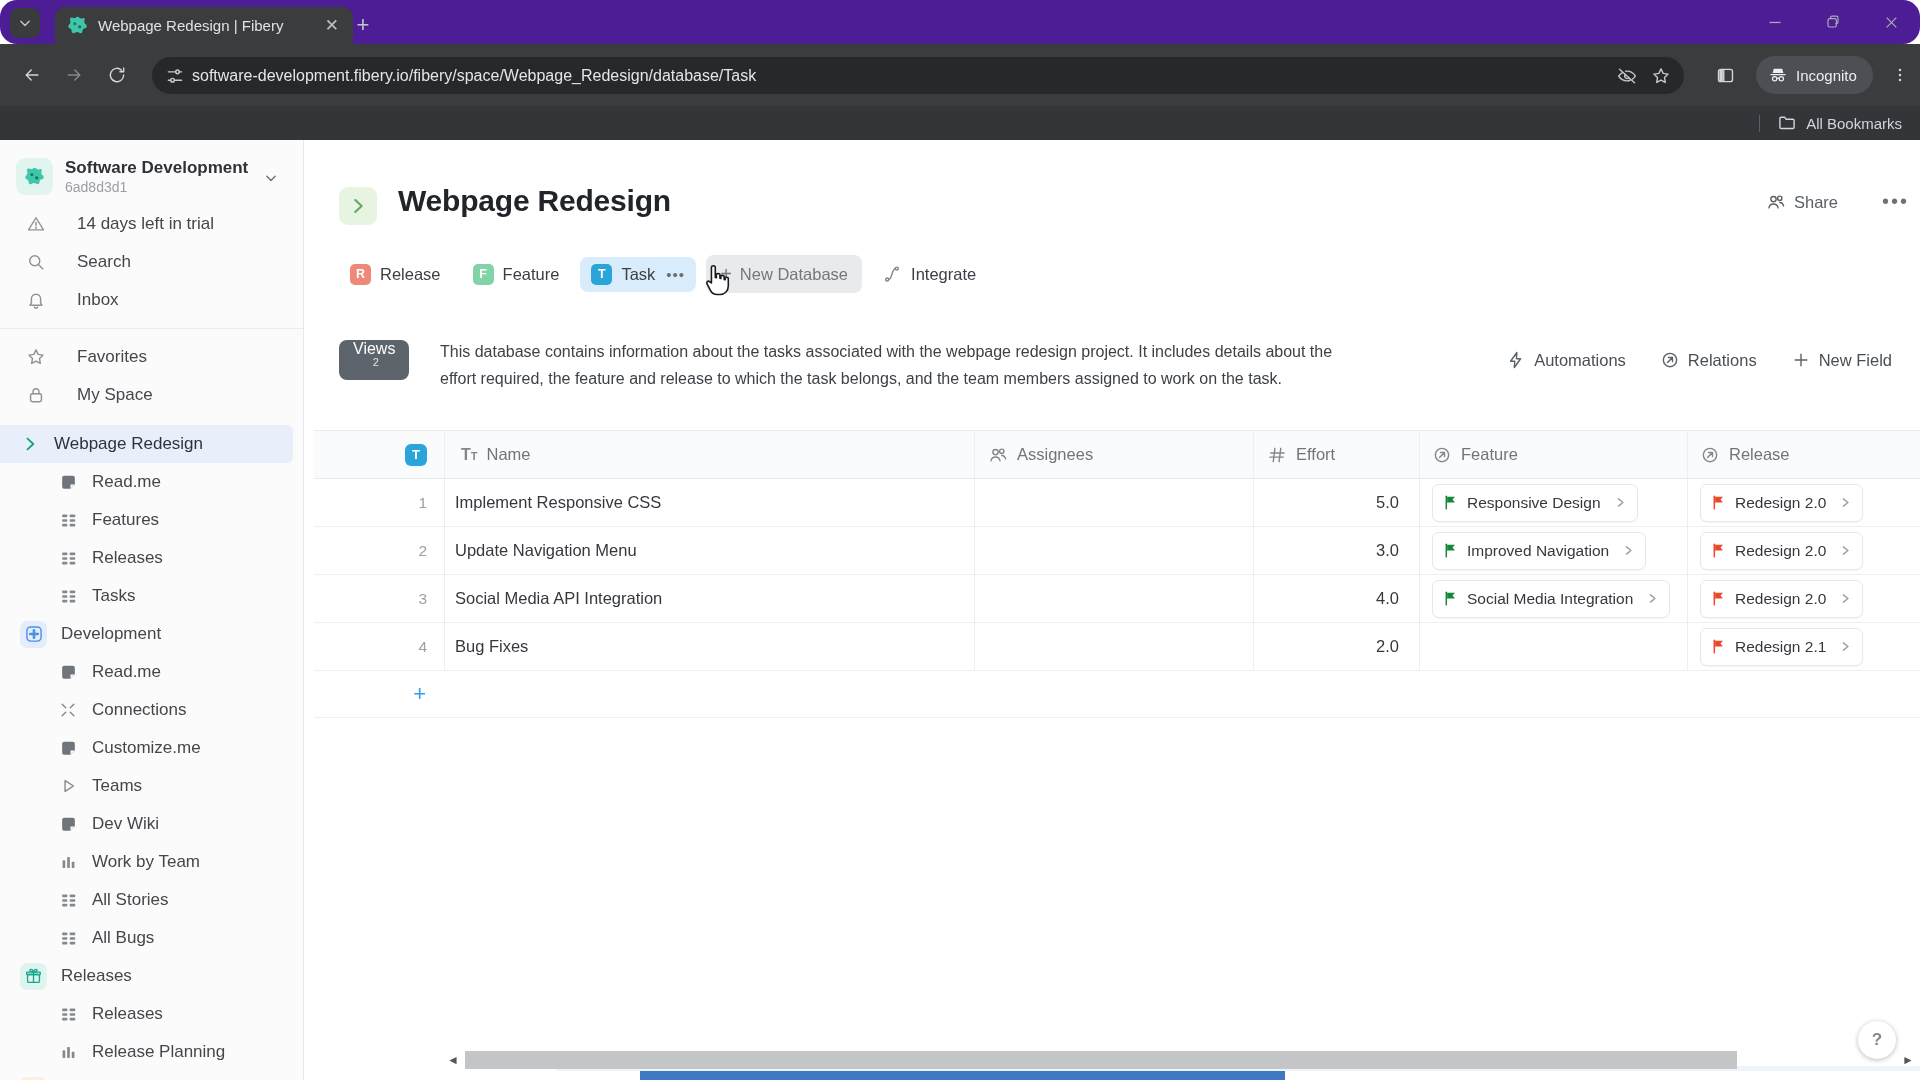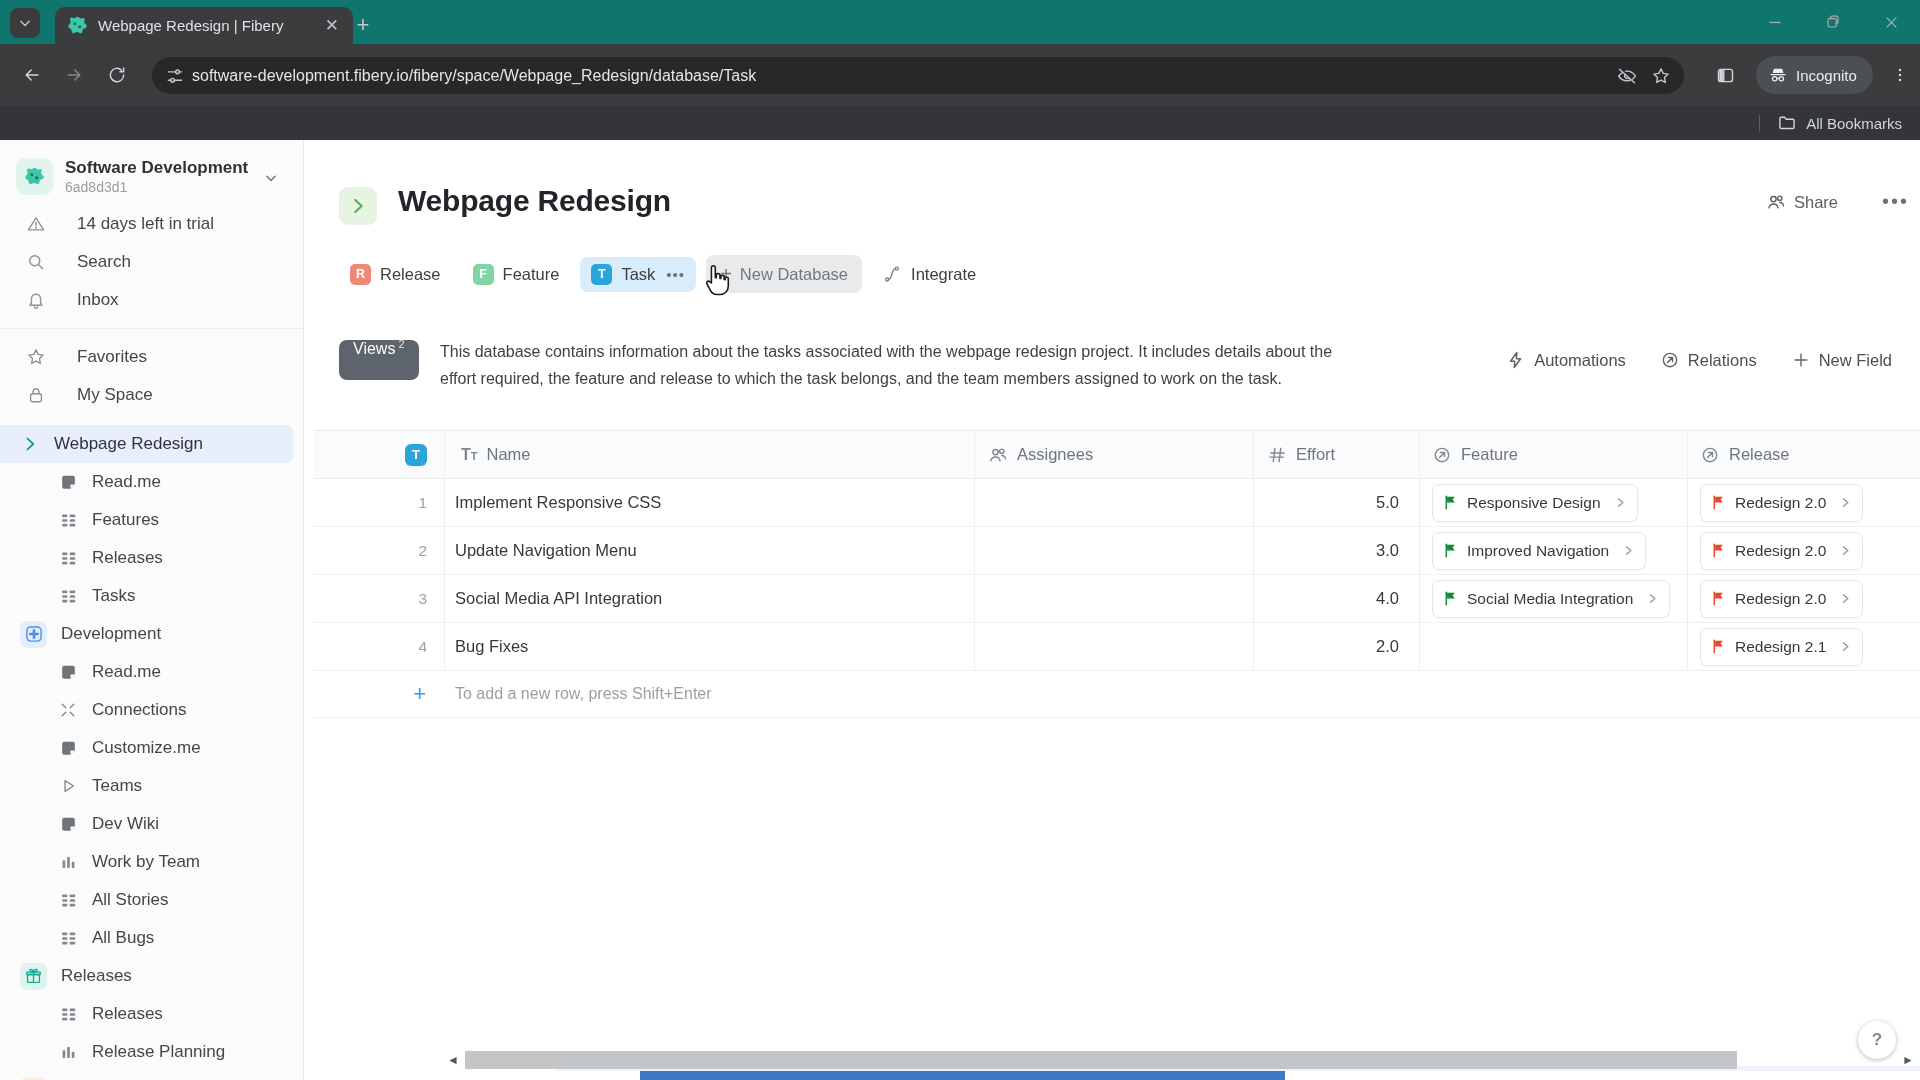--- a/index.html
+++ b/index.html
@@ -1,21 +1,21 @@
 <!DOCTYPE html>
 <html><head>
 <meta charset="utf-8">
 <style>
   html,body{margin:0;padding:0;background:#555;}
   .screen{position:relative;width:1920px;height:1080px;overflow:hidden;background:#fff;
           font-family:"Liberation Sans",sans-serif;-webkit-font-smoothing:antialiased;}
   svg{display:block;}
 
   
-  .tabstrip{position:absolute;left:0;top:0;width:1920px;height:44px;background:#0f766e;}
+  .tabstrip{position:absolute;left:0;top:0;width:1920px;height:44px;background:#4c1d95;border-radius:17px;}
   .tab-search{position:absolute;left:10px;top:8px;width:30px;height:30px;border-radius:8px;background:#3a3b3d;
               display:flex;align-items:center;justify-content:center;color:#c3c6ca;}
   .tab{position:absolute;left:55px;top:7px;width:276px;height:37px;background:#3b3c3e;border-radius:10px 10px 0 0;
        display:flex;align-items:center;gap:10px;padding:0 10px 0 12px;color:#dfe1e5;font-size:15px;}
   .tab-title{flex:1;white-space:nowrap;overflow:hidden;}
   .tab-close{color:#bcc0c4;font-size:17px;line-height:1;padding:2px 4px;border-radius:50%;}
   .newtab{position:absolute;left:348px;top:10px;width:30px;height:30px;display:flex;align-items:center;justify-content:center;
           color:#c3c6ca;font-size:22px;font-weight:400;}
   .win-controls{position:absolute;right:0;top:0;height:44px;display:flex;align-items:center;color:#a9adb2;}
   .win-btn{width:58px;height:44px;display:flex;align-items:center;justify-content:center;}
@@ -63,21 +63,21 @@
   .db-tab{display:flex;align-items:center;gap:9px;padding:7px 11px;border-radius:8px;font-size:16.5px;color:#3b4046;}
   .db-tab.selected{background:#d9ecfb;}
   .db-badge{width:21px;height:21px;border-radius:5px;color:#fff;font-size:12.5px;font-weight:700;
             display:flex;align-items:center;justify-content:center;}
   .db-dots{color:#6b7076;font-size:15px;margin-left:2px;letter-spacing:1px;}
   .ghost-btn{display:flex;align-items:center;gap:8px;padding:9px 14px;border-radius:8px;background:#e8eaec;
              color:#73787d;font-size:16.5px;}
   .integrate{display:flex;align-items:center;gap:9px;padding:7px 10px;font-size:16.5px;color:#3b4046;}
 
   .views-pill{position:absolute;left:35px;top:200px;height:40px;padding:0 14px;border-radius:8px;background:#5d646b;
-              color:#fff;font-size:16px;display:flex;align-items:flex-start;}
+              color:#fff;font-size:16px;display:flex;align-items:center;flex-direction:column;}
   .views-pill sup{font-size:11px;margin-left:3px;transform:translateY(-2px);color:#e3e6e9;}
   .descr{position:absolute;left:136px;top:198px;width:1000px;font-size:16px;line-height:27px;color:#3d4248;}
   .right-actions{position:absolute;right:28px;top:200px;height:40px;display:flex;align-items:center;gap:34px;}
   .r-act{display:flex;align-items:center;gap:8px;font-size:16.5px;color:#4a4f55;}
   .r-act .ic{color:#5d6268;}
 
   
   .table{position:absolute;left:10px;top:290px;width:1606px;}
   .trow{display:grid;grid-template-columns:131px 530px 279px 166px 268px 1fr;}
   .trow>div{display:flex;align-items:center;border-right:1px solid #eceef0;min-height:47px;}
@@ -764,21 +764,20 @@
                 <span class="chev">
                   <svg viewBox="0 0 16 16" width="13" height="13" fill="none" stroke="currentColor" stroke-width="1.8" stroke-linecap="round" stroke-linejoin="round">
                     <path d="M5.5 3.5L11 8l-5.5 4.5"></path>
                   </svg>
                 </span>
               </span>
             </div>
           </div>
           <div class="addrow">
             <div class="plus">+</div>
-            <div class="hint">To add a new row, press Shift+Enter</div>
           </div>
         </div>
     </div>
   </div>
 
   <div class="light-strip"></div>
   <div class="blue-bar" style="background: rgb(61, 120, 194);"></div>
   <div class="hscroll-arrow" style="left:447px">◄</div>
   <div class="hscroll-thumb"></div>
   <div class="hscroll-arrow" style="left:1902px">►</div>

